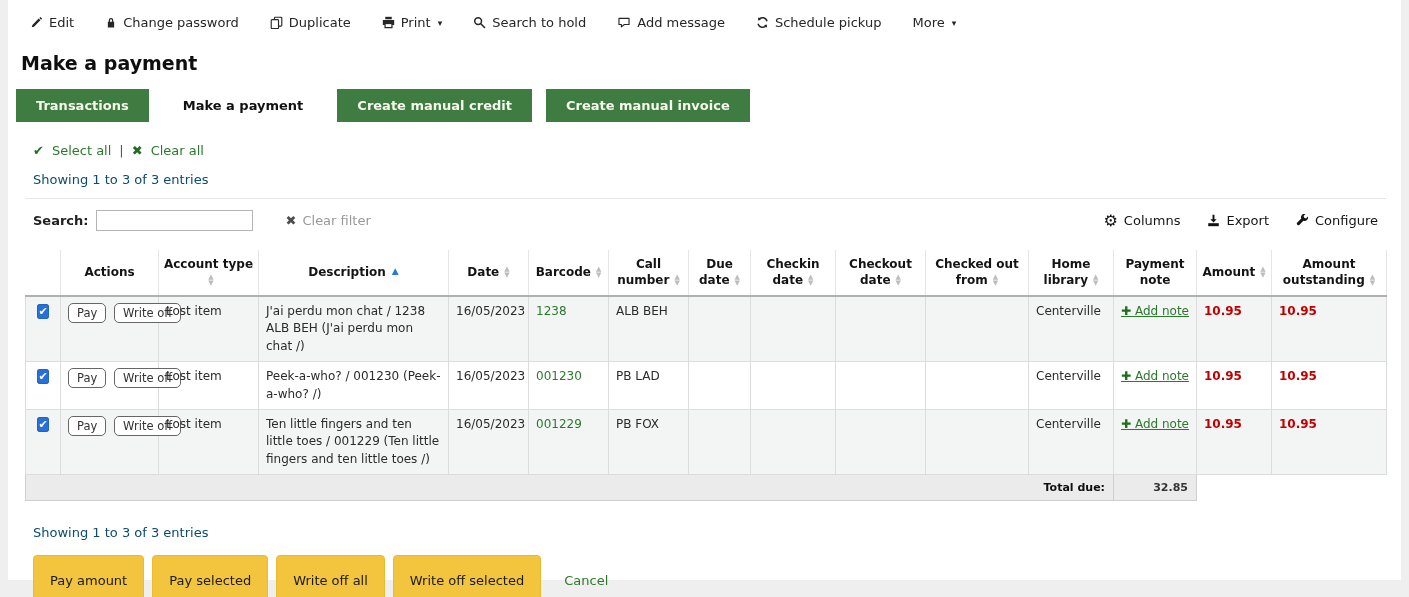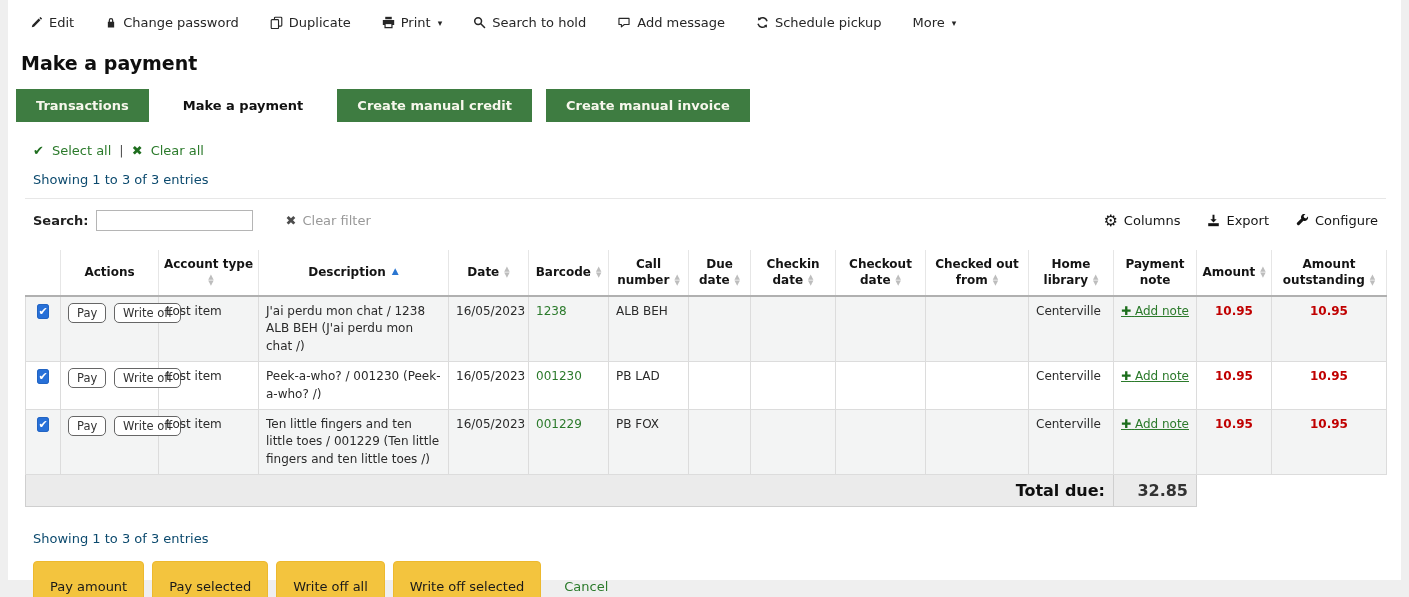--- a/index.html
+++ b/index.html
@@ -44,34 +44,34 @@
   
   table.main { border-collapse:collapse; table-layout:fixed; width:1361px; margin-top:10px; font-size:12px; }
   thead th { font-weight:bold; text-align:center; vertical-align:middle; padding:5px 3px; height:46px;
              border-left:1px solid #e6e6e6; border-right:1px solid #e6e6e6; border-bottom:2px solid #b0b0b0;
              line-height:1.3; color:#141414; }
   thead th:first-child { border-left:none; }
   tbody td { border:1px solid #dcdcdc; padding:6px 7px; vertical-align:top; color:#2b2b2b; line-height:1.45; }
   tr.odd td { background:#f3f4f4; }
   tr.even td { background:#ffffff; }
   td.c { text-align:center; }
-  td.num { text-align:center; color:#c00000; font-weight:bold; }
+  td.num { text-align:left; color:#c00000; font-weight:bold; }
   .barcode-link { color:#2b7a2b; cursor:pointer; }
   .btn-small { background:#fff; border:1px solid #666; border-radius:5px; padding:2px 8px; font-size:11.5px; color:#333;
                cursor:pointer; font-family:inherit; }
   .actions-cell { white-space:nowrap; }
   .actions-cell .btn-small + .btn-small { margin-left:4px; }
   .addnote { color:#2b7a2b; cursor:pointer; white-space:nowrap;text-decoration:underline; }
   .plus-ico { color:#1c6e1c; font-weight:bold; }
   .cb { width:15px; height:15px; background:#2770d8; border:1px solid #2264c2; border-radius:3px; color:#fff;
         font-size:11px; line-height:13px; text-align:center; margin:2px auto 0; cursor:pointer; }
   .sort { display:inline-flex; flex-direction:column; margin-left:5px; vertical-align:middle; }
   .sort span { font-size:7px; color:#bdbdbd; line-height:6px; }
   .sort-asc { color:#2a76d1; font-size:9px; margin-left:6px; vertical-align:middle; }
-  tr.total td { background:#ebebeb; font-weight:bold; border:1px solid #cfcfcf; padding:6px 8px; font-size:16px;margin-left:32px; }
+  tr.total td { background:#ebebeb; font-weight:bold; border:1px solid #cfcfcf; padding:6px 8px; font-size:11px;margin-left:32px; }
   td.total-label { text-align:right; color:#0f0f0f; }
   td.total-value { text-align:right; color:#333; }
   td.total-empty { background:#fff !important; border:none !important; }
 
   
   .showing-bottom { margin:24px 0 0 8px; }
   .actions-row { margin:15px 0 0 8px; display:flex; align-items:center; gap:8px; }
   .btn-yellow { background:#f3c43e; border:1px solid #edb92e; border-radius:4px; padding:17px 16px; font-size:13px;
                 color:#1a1a1a; cursor:pointer; font-family:inherit; }
   .cancel-link { margin-left:15px; font-size:13px; }

